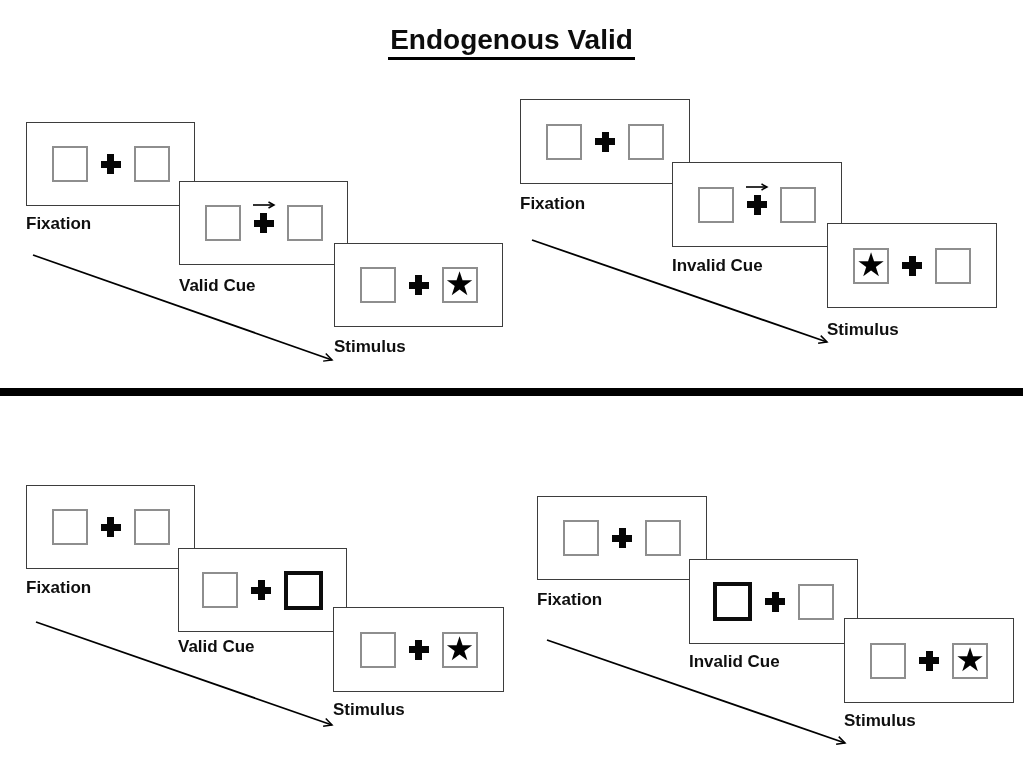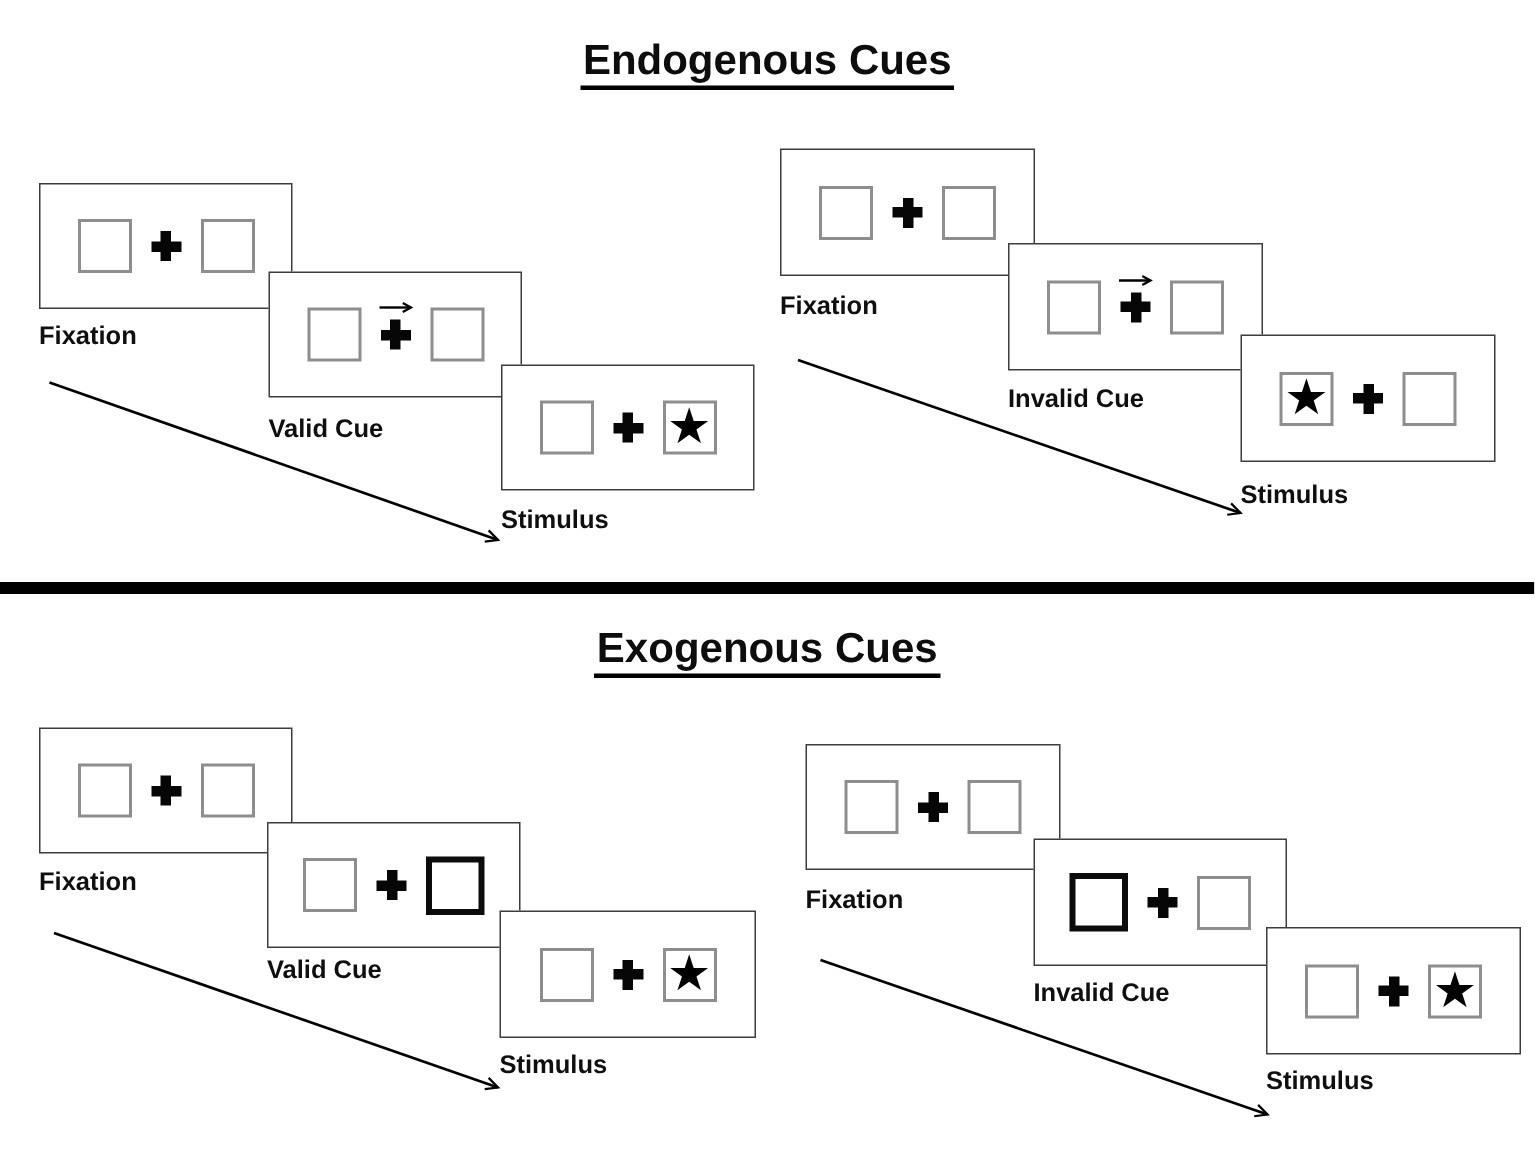--- a/index.html
+++ b/index.html
@@ -49,21 +49,21 @@
       <marker id="ah" markerWidth="14" markerHeight="14" refX="9" refY="5" orient="auto" markerUnits="userSpaceOnUse">
         <path d="M1,1 L9,5 L1,9" fill="none" stroke="#000" stroke-width="1.5"></path>
       </marker>
       <marker id="ahs" markerWidth="10" markerHeight="10" refX="6.5" refY="4" orient="auto" markerUnits="userSpaceOnUse">
         <path d="M1,1 L6.5,4 L1,7" fill="none" stroke="#000" stroke-width="1.5"></path>
       </marker>
     </defs>
   </svg>
 
   <div class="title" style="top:24px;">
-    <span>Endogenous Cues</span>
+    <span>Endogenous Valid</span>
   </div>
 
   <svg class="arrow-svg" style="left:23px; top:245px;" width="320" height="126">
     <line x1="10" y1="10" x2="309" y2="115" stroke="#000" stroke-width="1.8" marker-end="url(#ah)"></line>
   </svg>
 
   <div class="panel z1" style="left:26px; top:122px;">
     <div class="box"></div>
     <div class="plus-wrap">
       <div class="plus"></div>
@@ -126,23 +126,20 @@
     </div>
     <div class="plus-wrap">
       <div class="plus"></div>
     </div>
     <div class="box"></div>
   </div>
   <div class="plabel" style="left:827px; top:320px; width:170px;">Stimulus</div>
 
   <div class="divider"></div>
 
-  <div class="title" style="top:416px;">
-    <span>Exogenous Cues</span>
-  </div>
 
   <svg class="arrow-svg" style="left:26px; top:612px;" width="317" height="124">
     <line x1="10" y1="10" x2="306" y2="113" stroke="#000" stroke-width="1.8" marker-end="url(#ah)"></line>
   </svg>
 
   <div class="panel z1" style="left:26px; top:485px;">
     <div class="box"></div>
     <div class="plus-wrap">
       <div class="plus"></div>
     </div>

